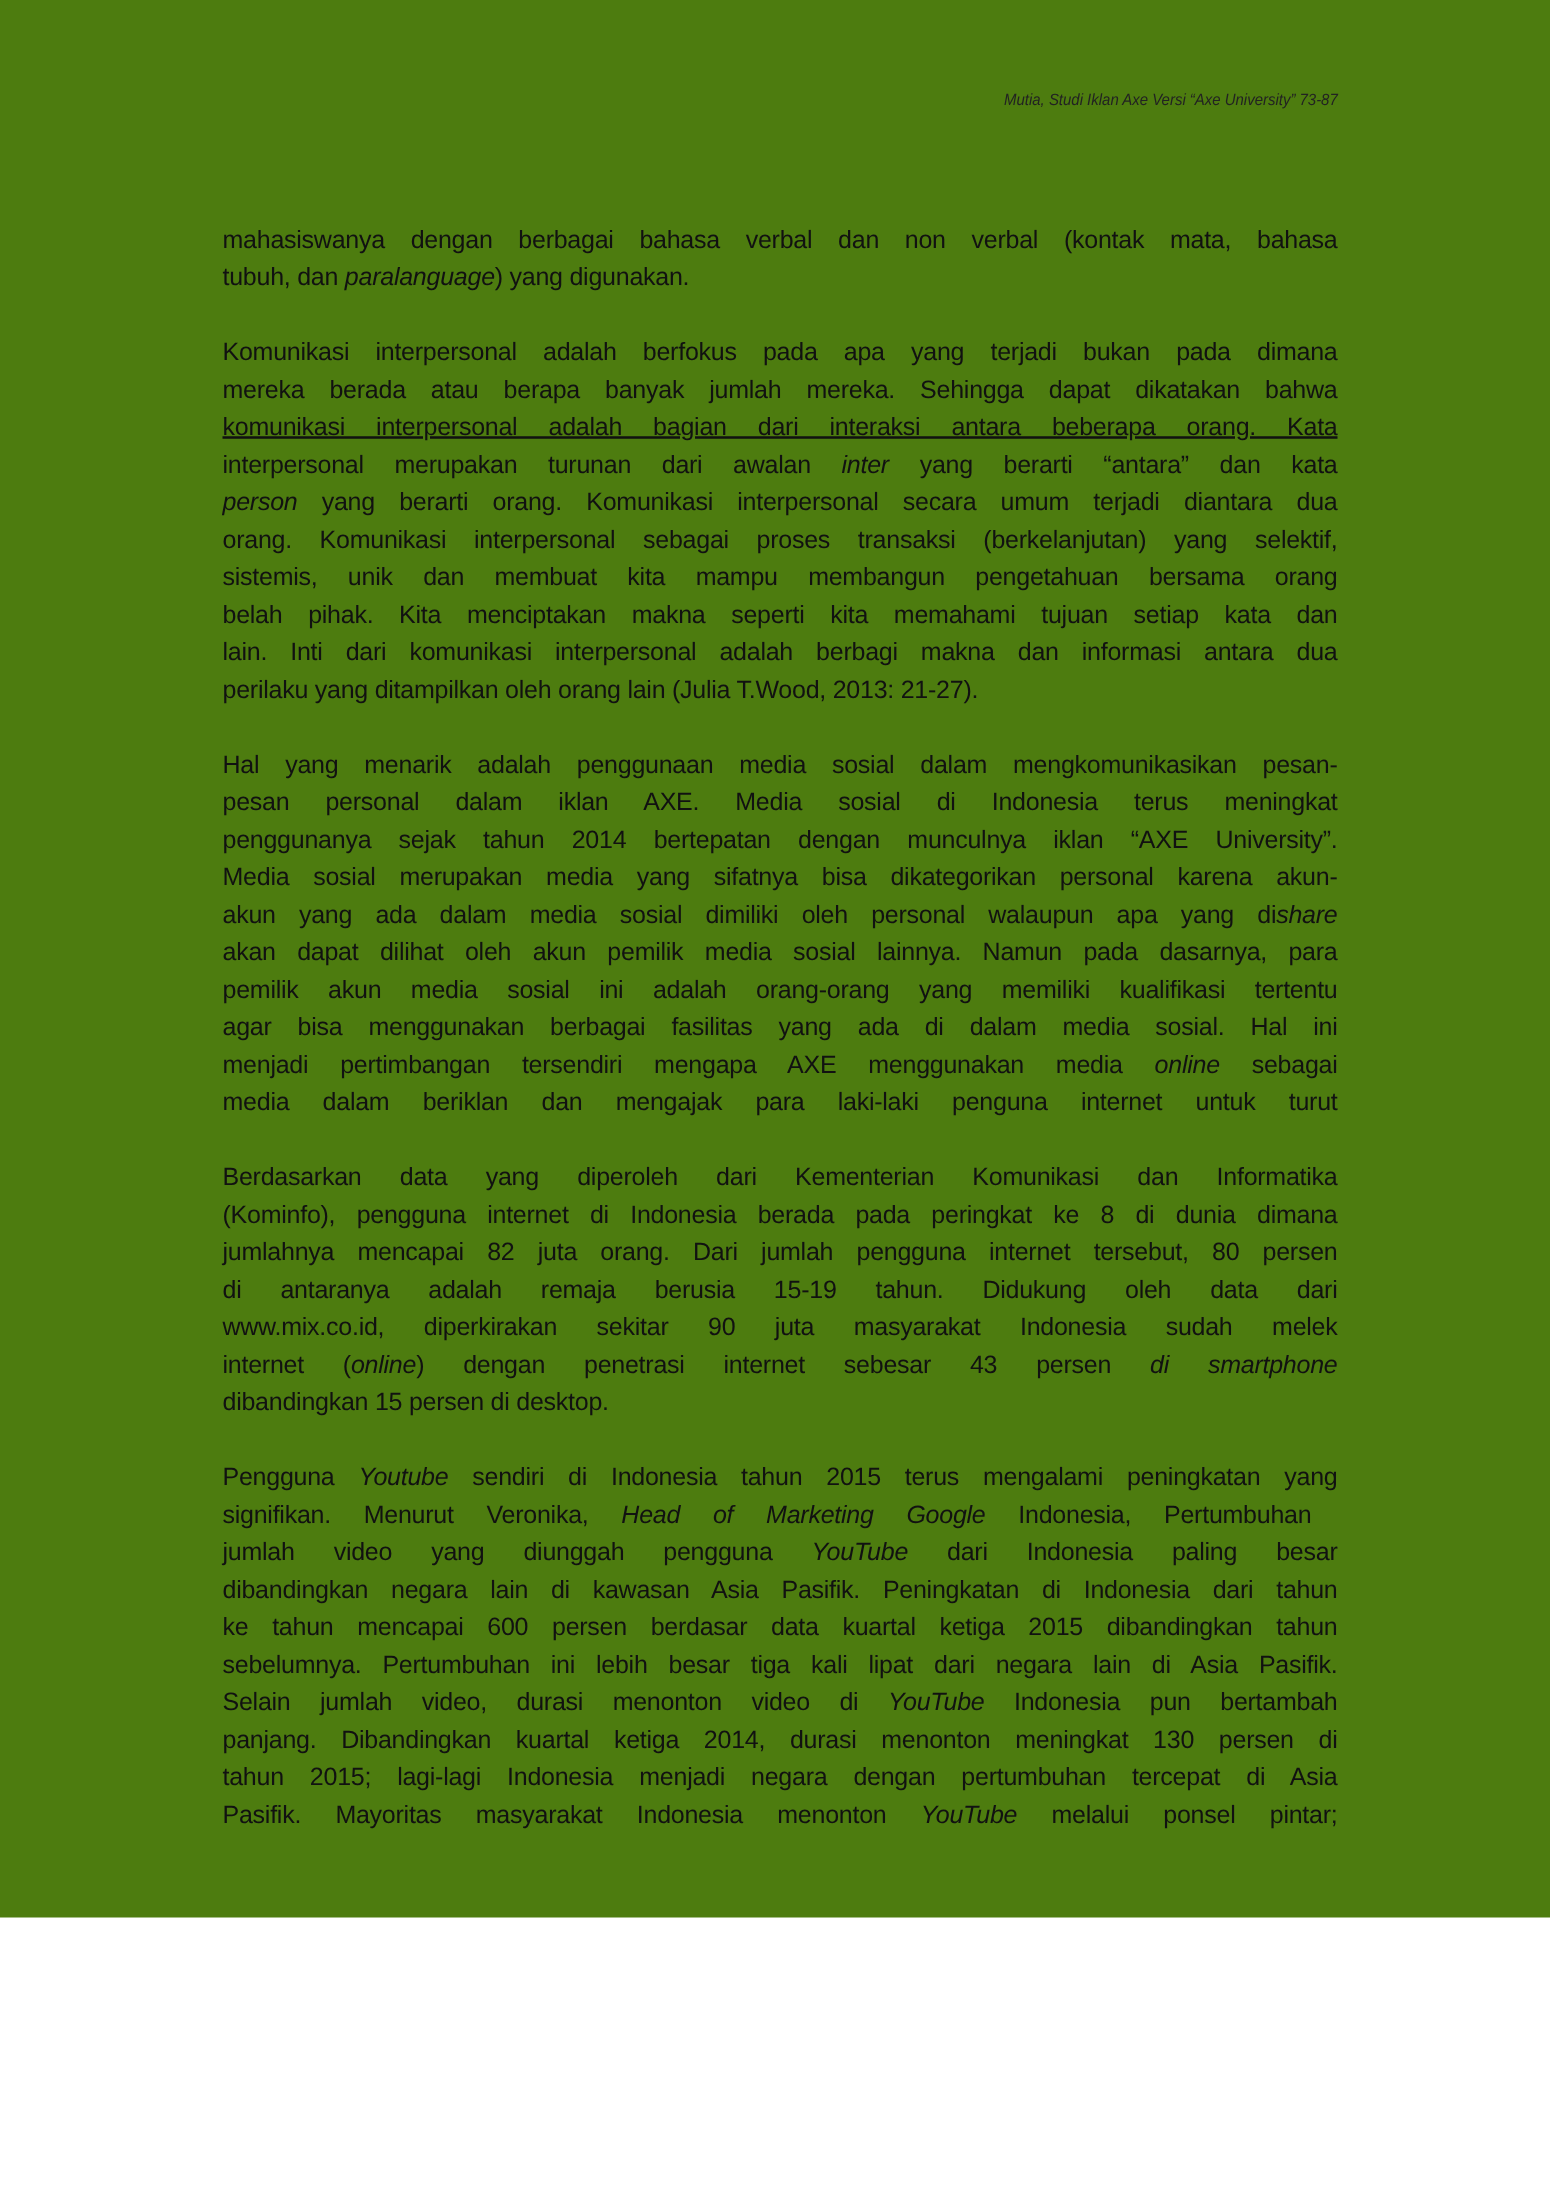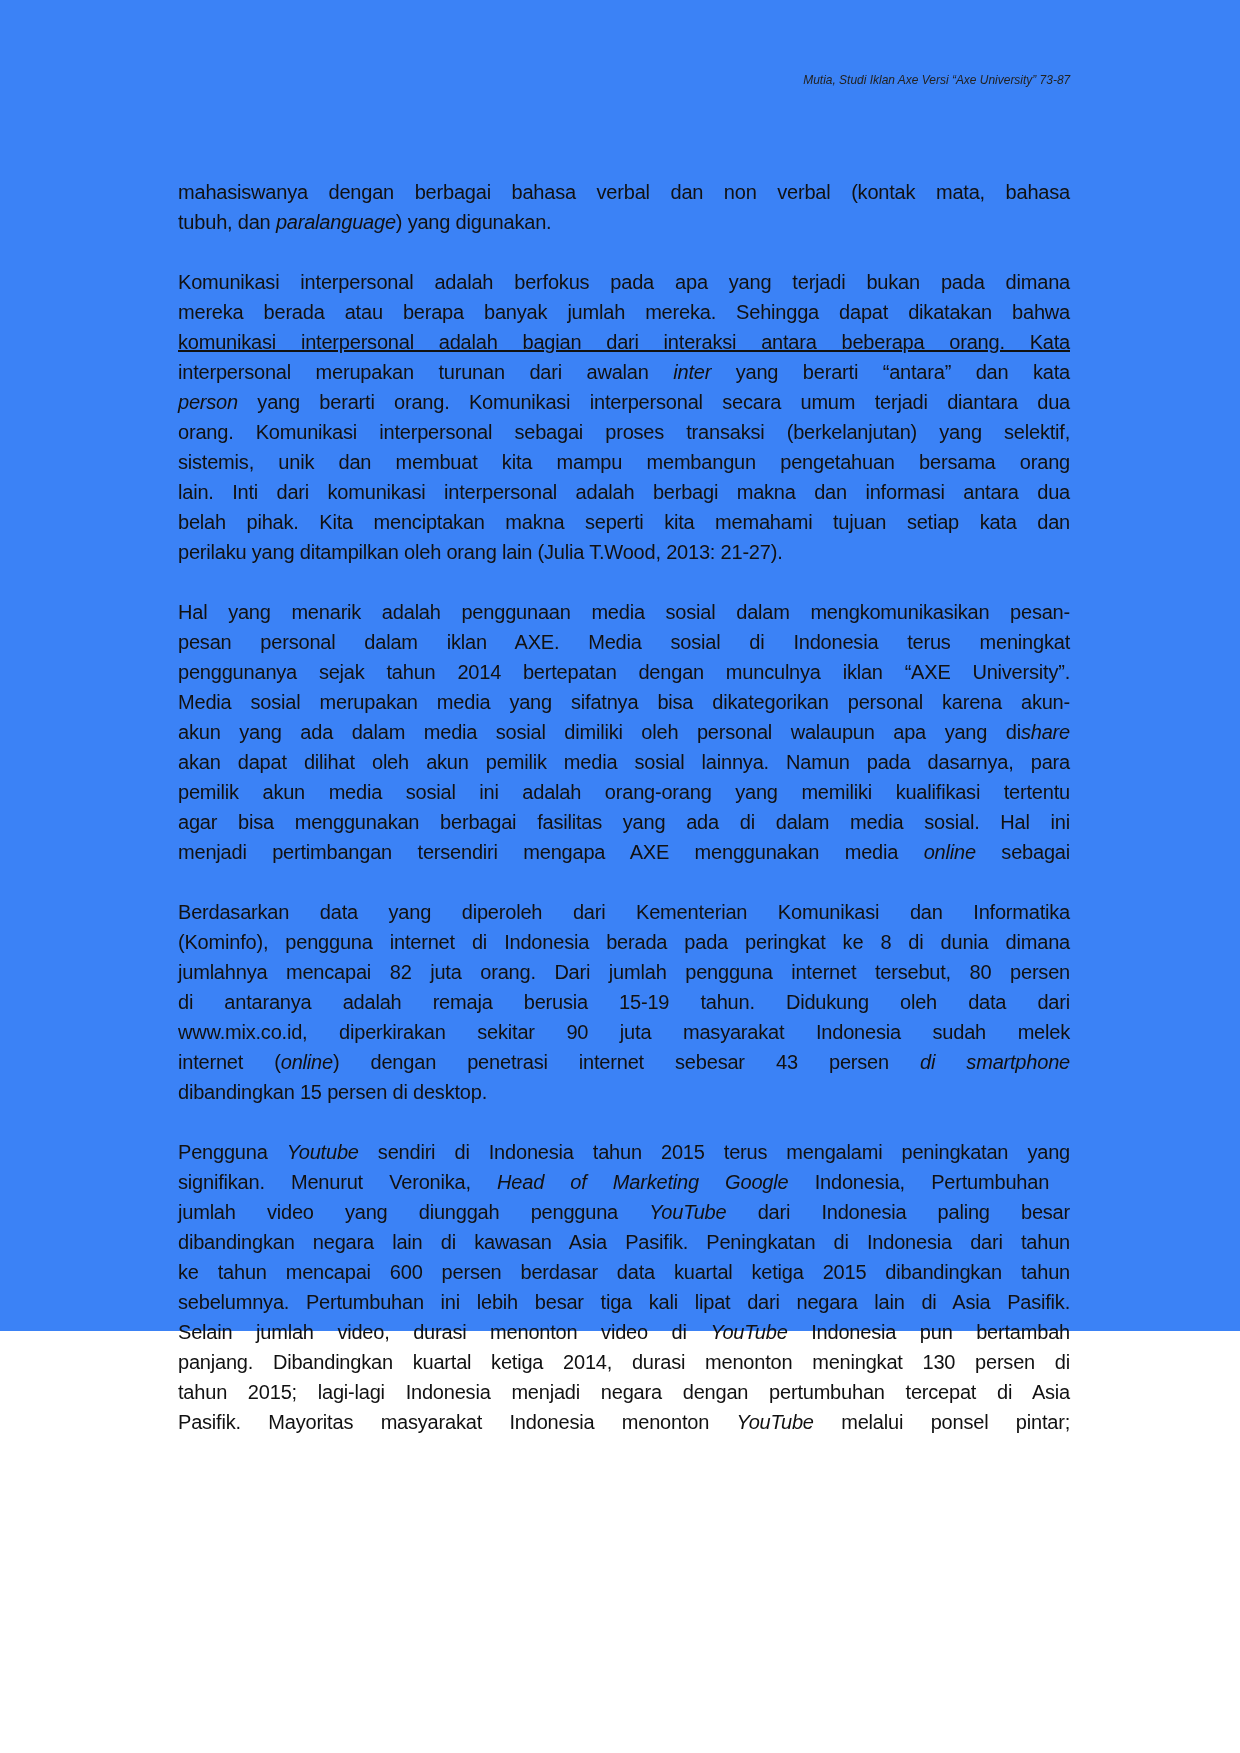--- a/index.html
+++ b/index.html
@@ -1,17 +1,17 @@
 <!DOCTYPE html>
 <html><head>
 <meta charset="utf-8">
 <style>
   html, body { margin: 0; padding: 0; background: #ffffff; }
   body { width: 1240px; height: 1753px; position: relative; overflow: hidden; }
-  .page { position: absolute; left: 0; top: 0; width: 1240px; height: 1331px; background: #3b82f6; }
+  .page { position: absolute; left: 0; top: 0; width: 1240px; height: 1534px; background: #4d7c0f; }
   .running-head {
     position: absolute; right: 170px; top: 72px;
     font-family: "Liberation Sans", sans-serif; font-style: italic;
     font-size: 13px; color: #222; white-space: nowrap;
     transform: scaleX(0.92); transform-origin: right center;
   }
   .body-text {
     position: absolute; left: 178px; top: 177px; width: 892px;
     font-family: "Liberation Sans", sans-serif; font-size: 20px; line-height: 30px;
     color: #111; text-align: justify; letter-spacing: -0.2px;
@@ -37,34 +37,35 @@
         <span class="ln last"><span style="white-space: nowrap; display: inline-block;"><span>tubuh, dan </span><span class="it">paralanguage</span><span>) yang digunakan.</span></span></span>
       </div>
       <div class="para">
         <span class="ln"><span style="white-space: nowrap; display: inline-block; word-spacing: 15.6375px;"><span>Komunikasi interpersonal adalah berfokus pada apa yang terjadi bukan pada dimana</span></span></span>
         <span class="ln"><span style="white-space: nowrap; display: inline-block; word-spacing: 14.7078px;"><span>mereka berada atau berapa banyak jumlah mereka. Sehingga dapat dikatakan bahwa</span></span></span>
         <span class="ln"><span style="white-space: nowrap; display: inline-block; word-spacing: 19.5px; text-decoration: underline;"><span>komunikasi interpersonal adalah bagian dari interaksi antara beberapa orang. Kata</span></span></span>
         <span class="ln"><span style="white-space: nowrap; display: inline-block; word-spacing: 19.2px;"><span>interpersonal merupakan turunan dari awalan </span><span class="it">inter</span><span> yang berarti “antara” dan kata</span></span></span>
         <span class="ln"><span style="white-space: nowrap; display: inline-block; word-spacing: 14.0594px;"><span class="it">person</span><span> yang berarti orang. Komunikasi interpersonal secara umum terjadi diantara dua</span></span></span>
         <span class="ln"><span style="white-space: nowrap; display: inline-block; word-spacing: 16.8164px;"><span>orang. Komunikasi interpersonal sebagai proses transaksi (berkelanjutan) yang selektif,</span></span></span>
         <span class="ln"><span style="white-space: nowrap; display: inline-block; word-spacing: 18.9583px;"><span>sistemis, unik dan membuat kita mampu membangun pengetahuan bersama orang</span></span></span>
+        <span class="ln"><span style="white-space: nowrap; display: inline-block; word-spacing: 15.2344px;"><span>belah pihak. Kita menciptakan makna seperti kita memahami tujuan setiap kata dan</span></span></span>
         <span class="ln"><span style="white-space: nowrap; display: inline-block; word-spacing: 13.1179px;"><span>lain. Inti dari komunikasi interpersonal adalah berbagi makna dan informasi antara dua</span></span></span>
-        <span class="ln"><span style="white-space: nowrap; display: inline-block; word-spacing: 15.2344px;"><span>belah pihak. Kita menciptakan makna seperti kita memahami tujuan setiap kata dan</span></span></span>
         <span class="ln last"><span style="white-space: nowrap; display: inline-block;"><span>perilaku yang ditampilkan oleh orang lain (Julia T.Wood, 2013: 21-27).</span></span></span>
       </div>
       <div class="para">
         <span class="ln"><span style="white-space: nowrap; display: inline-block; word-spacing: 15.3594px;"><span>Hal yang menarik adalah penggunaan media sosial dalam mengkomunikasikan pesan-</span></span></span>
         <span class="ln"><span style="white-space: nowrap; display: inline-block; word-spacing: 23.5094px;"><span>pesan personal dalam iklan AXE. Media sosial di Indonesia terus meningkat</span></span></span>
         <span class="ln"><span style="white-space: nowrap; display: inline-block; word-spacing: 16.5122px;"><span>penggunanya sejak tahun 2014 bertepatan dengan munculnya iklan “AXE University”.</span></span></span>
         <span class="ln"><span style="white-space: nowrap; display: inline-block; word-spacing: 13.7047px;"><span>Media sosial merupakan media yang sifatnya bisa dikategorikan personal karena akun-</span></span></span>
         <span class="ln"><span style="white-space: nowrap; display: inline-block; word-spacing: 13.2357px;"><span>akun yang ada dalam media sosial dimiliki oleh personal walaupun apa yang di</span><span class="it">share</span></span></span>
         <span class="ln"><span style="white-space: nowrap; display: inline-block; word-spacing: 11.8047px;"><span>akan dapat dilihat oleh akun pemilik media sosial lainnya. Namun pada dasarnya, para</span></span></span>
         <span class="ln"><span style="white-space: nowrap; display: inline-block; word-spacing: 18.2672px;"><span>pemilik akun media sosial ini adalah orang-orang yang memiliki kualifikasi tertentu</span></span></span>
         <span class="ln"><span style="white-space: nowrap; display: inline-block; word-spacing: 15.444px;"><span>agar bisa menggunakan berbagai fasilitas yang ada di dalam media sosial. Hal ini</span></span></span>
         <span class="ln"><span style="white-space: nowrap; display: inline-block; word-spacing: 20.1426px;"><span>menjadi pertimbangan tersendiri mengapa AXE menggunakan media </span><span class="it">online</span><span> sebagai</span></span></span>
+        <span class="ln"><span style="white-space: nowrap; display: inline-block; word-spacing: 21.2531px;"><span>media dalam beriklan dan mengajak para laki-laki penguna internet untuk turut</span></span></span>
       </div>
       <div class="para">
         <span class="ln"><span style="white-space: nowrap; display: inline-block; word-spacing: 25.2676px;"><span>Berdasarkan data yang diperoleh dari Kementerian Komunikasi dan Informatika</span></span></span>
         <span class="ln"><span style="white-space: nowrap; display: inline-block; word-spacing: 11.707px;"><span>(Kominfo), pengguna internet di Indonesia berada pada peringkat ke 8 di dunia dimana</span></span></span>
         <span class="ln"><span style="white-space: nowrap; display: inline-block; word-spacing: 13.2628px;"><span>jumlahnya mencapai 82 juta orang. Dari jumlah pengguna internet tersebut, 80 persen</span></span></span>
         <span class="ln"><span style="white-space: nowrap; display: inline-block; word-spacing: 25.7969px;"><span>di antaranya adalah remaja berusia 15-19 tahun. Didukung oleh data dari</span></span></span>
         <span class="ln"><span style="white-space: nowrap; display: inline-block; word-spacing: 26.2754px;"><span>www.mix.co.id, diperkirakan sekitar 90 juta masyarakat Indonesia sudah melek</span></span></span>
         <span class="ln"><span style="white-space: nowrap; display: inline-block; word-spacing: 25.7882px;"><span>internet (</span><span class="it">online</span><span>) dengan penetrasi internet sebesar 43 persen </span><span class="it">di smartphone</span></span></span>
         <span class="ln last"><span style="white-space: nowrap; display: inline-block;"><span>dibandingkan 15 persen di desktop.</span></span></span>
       </div>

